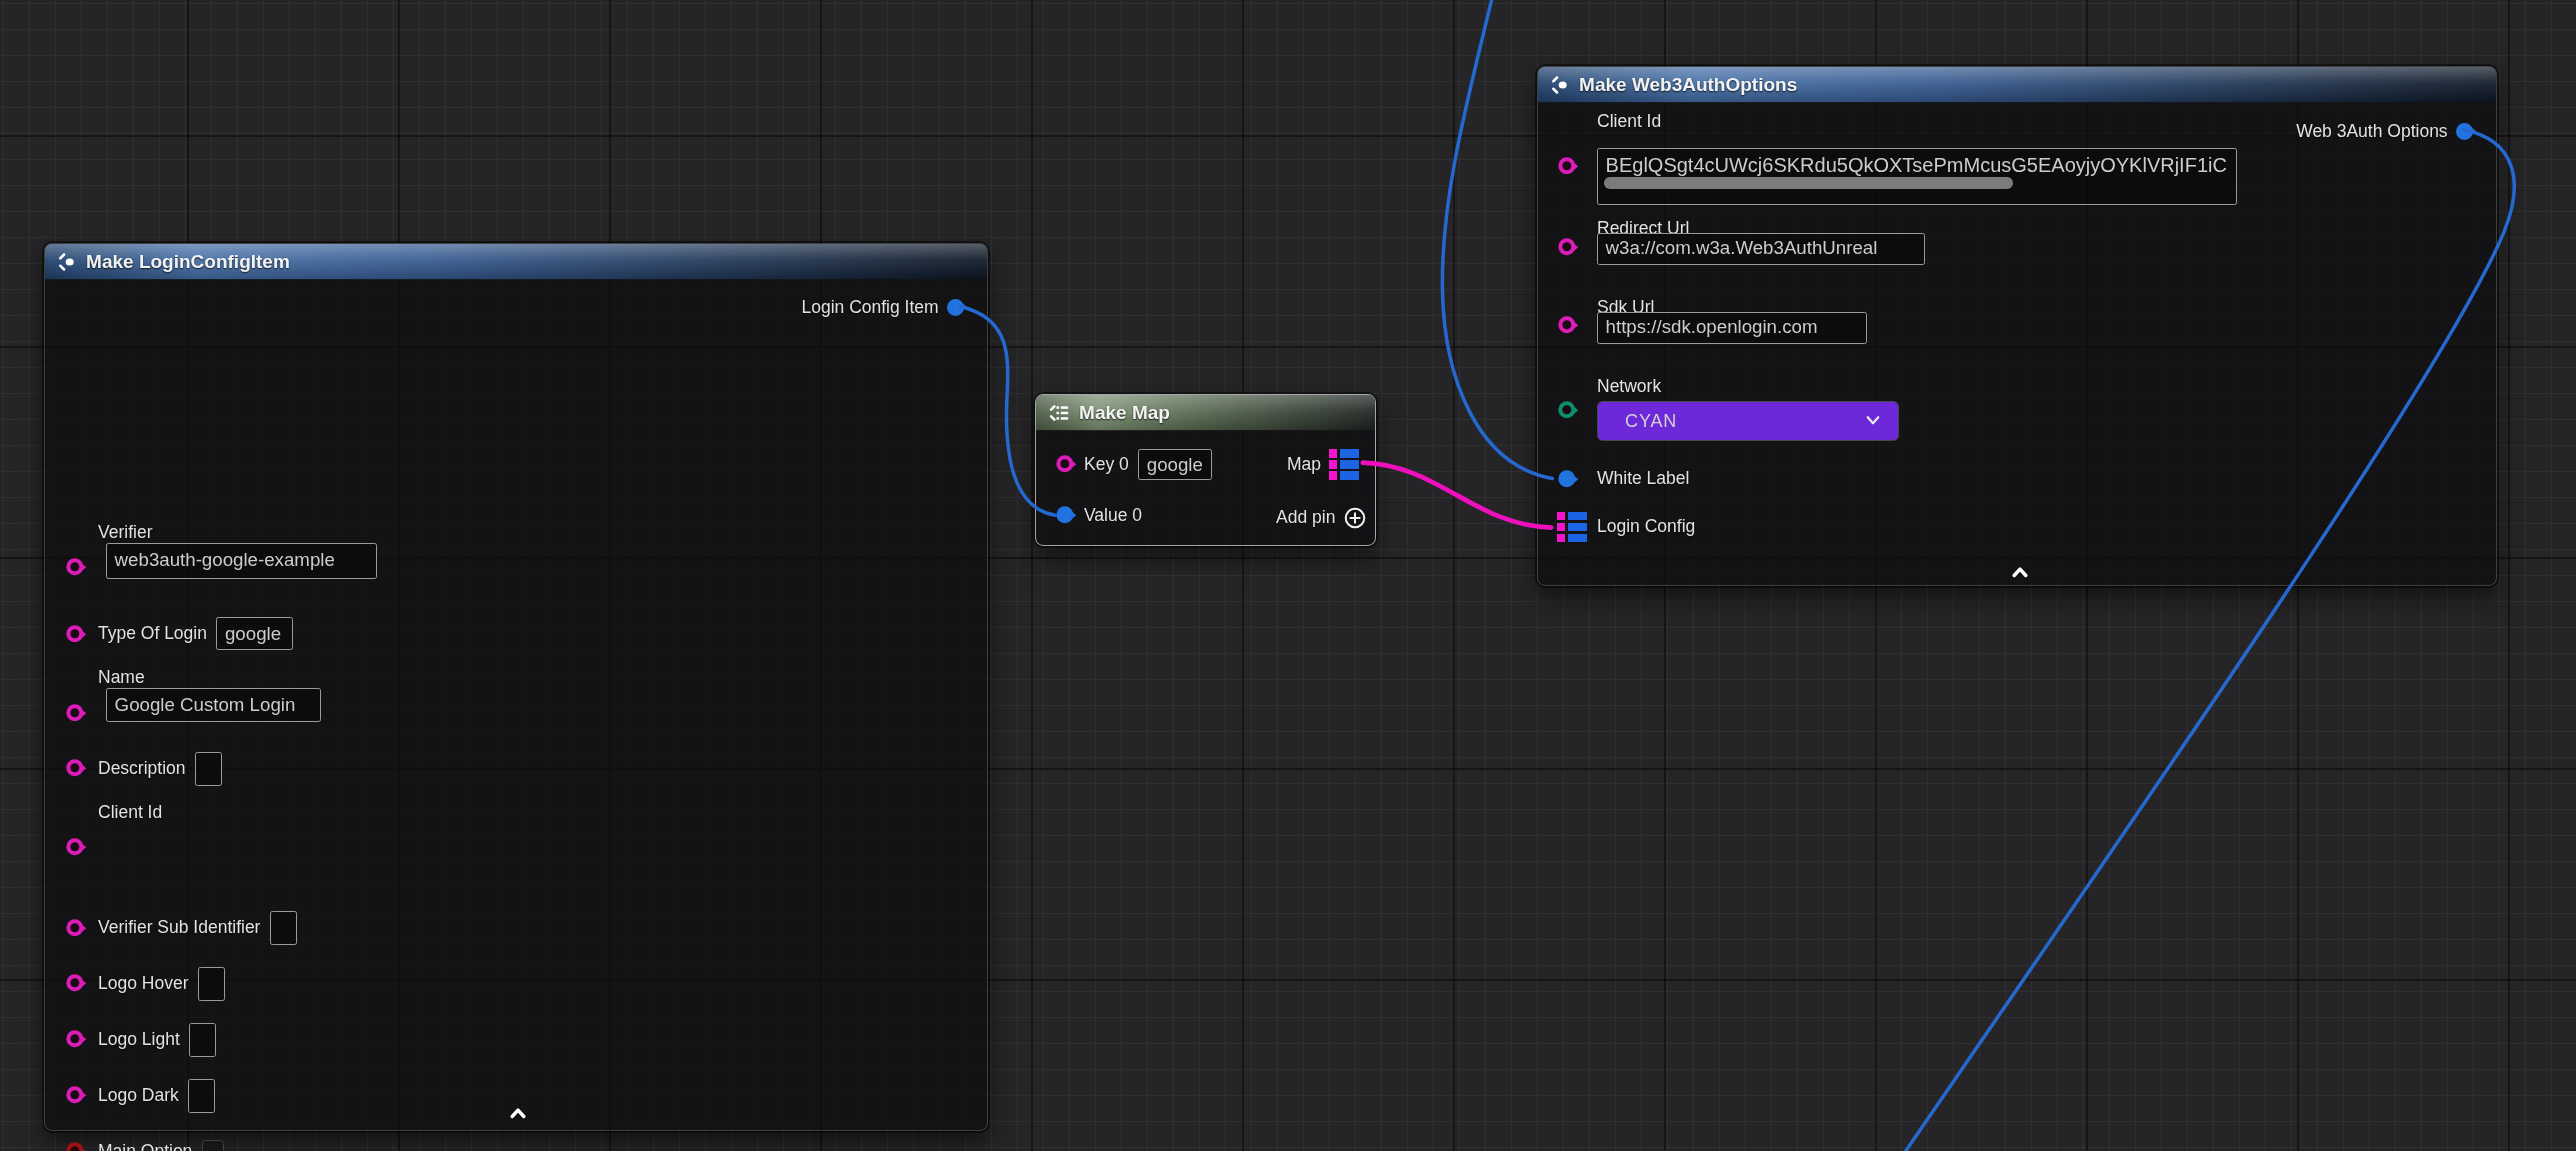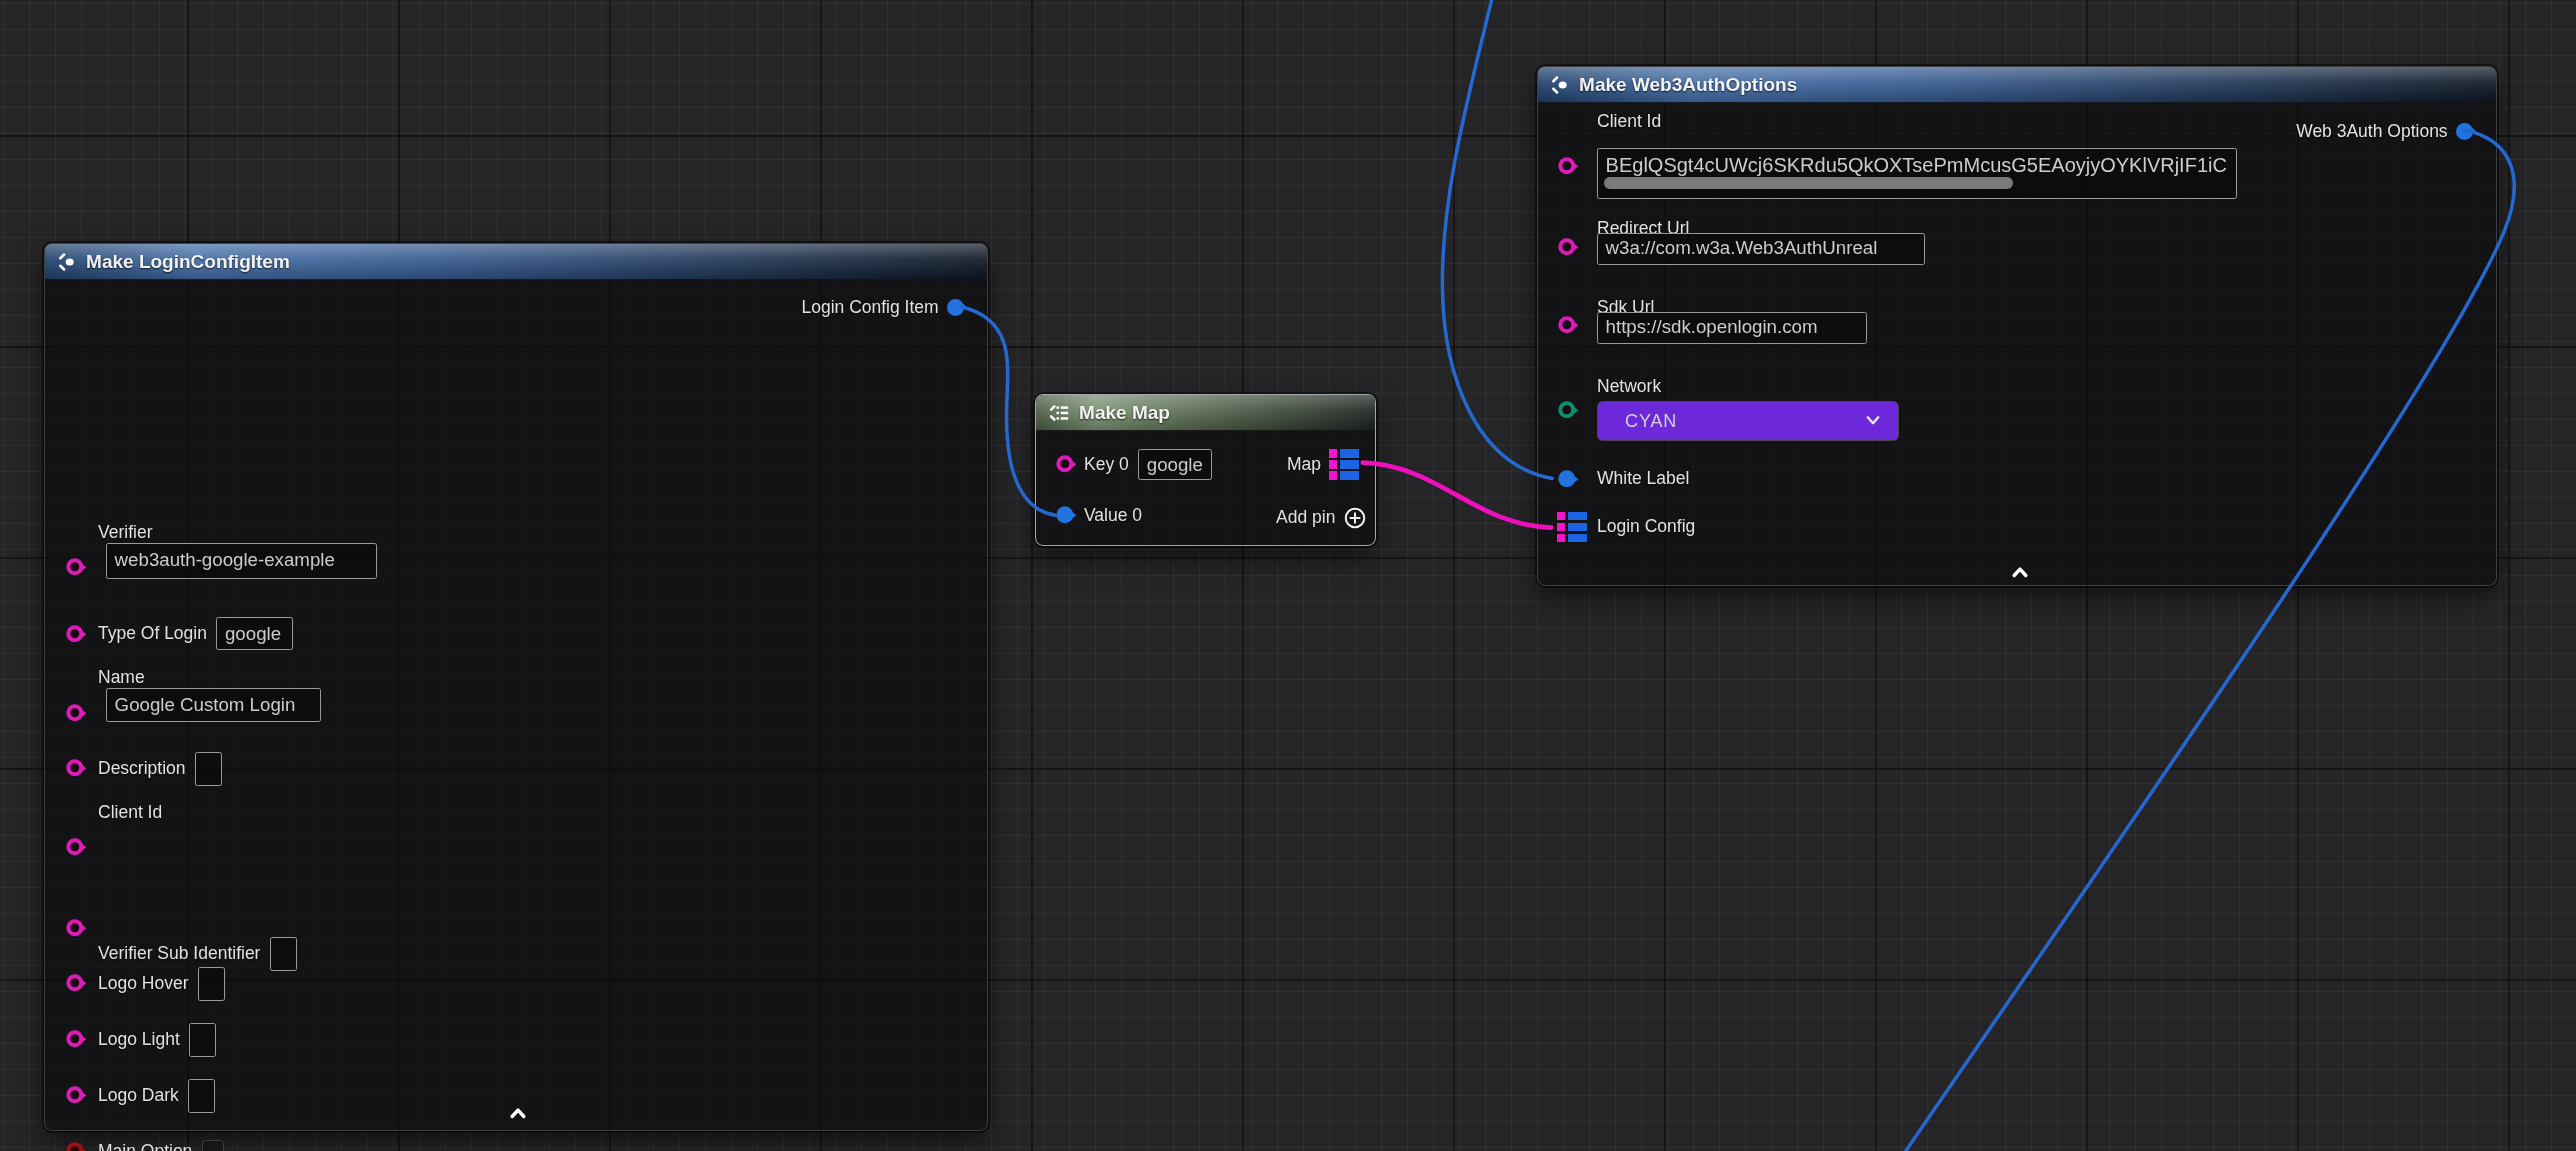--- a/index.html
+++ b/index.html
@@ -104,21 +104,21 @@
   <span class="pin pin-str abs" style="left:30px;top:524px;"></span>
   <div class="row" style="left:53px;top:508px;">
     <span class="lbl">Description</span>
     <div class="ebox"></div>
   </div>
 
   <span class="pin pin-str abs" style="left:30px;top:603px;"></span>
   <span class="lbl" style="left:53px;top:558px;">Client Id</span>
 
   <span class="pin pin-str abs" style="left:30px;top:684px;"></span>
-  <div class="row" style="left:53px;top:693px;">
+  <div class="row" style="left:53px;top:667px;">
     <span class="lbl">Verifier Sub Identifier</span>
     <div class="ebox"></div>
   </div>
 
   <span class="pin pin-str abs" style="left:30px;top:739px;"></span>
   <div class="row" style="left:53px;top:723px;">
     <span class="lbl">Logo Hover</span>
     <div class="ebox"></div>
   </div>
 
@@ -197,21 +197,21 @@
     <svg width="20" height="20" viewBox="0 0 24 24">
       <path d="M8.5 3 L4 7.5" stroke="#fff" stroke-width="3" stroke-linecap="round" fill="none"></path>
       <path d="M4 16.5 L8.5 21" stroke="#fff" stroke-width="3" stroke-linecap="round" fill="none"></path>
       <ellipse cx="15.2" cy="12" rx="4.8" ry="4.3" fill="#fff"></ellipse>
     </svg>
     <span class="title">Make Web3AuthOptions</span>
   </div>
 
   <span class="lbl" style="left:59px;top:44px;">Client Id</span>
   <span class="pin pin-str abs" style="left:29px;top:99px;"></span>
-  <div class="tbox nowrap" style="left:59px;top:81px;width:640px;height:51px;font-size:20px;">
+  <div class="tbox nowrap" style="left:59px;top:81px;width:640px;height:57px;font-size:20px;">
     <span>BEglQSgt4cUWcj6SKRdu5QkOXTsePmMcusG5EAoyjyOYKlVRjIF1iC</span>
     <div class="scrollbar"></div>
   </div>
 
   <div class="rowR" style="right:17px;top:48px;">
     <span class="lbl" style="position:static;">Web 3Auth Options</span>
     <span class="pin pin-struct f" style="margin-right:5.8px;"></span>
   </div>
 
   <span class="lbl" style="left:59px;top:151px;">Redirect Url</span>

